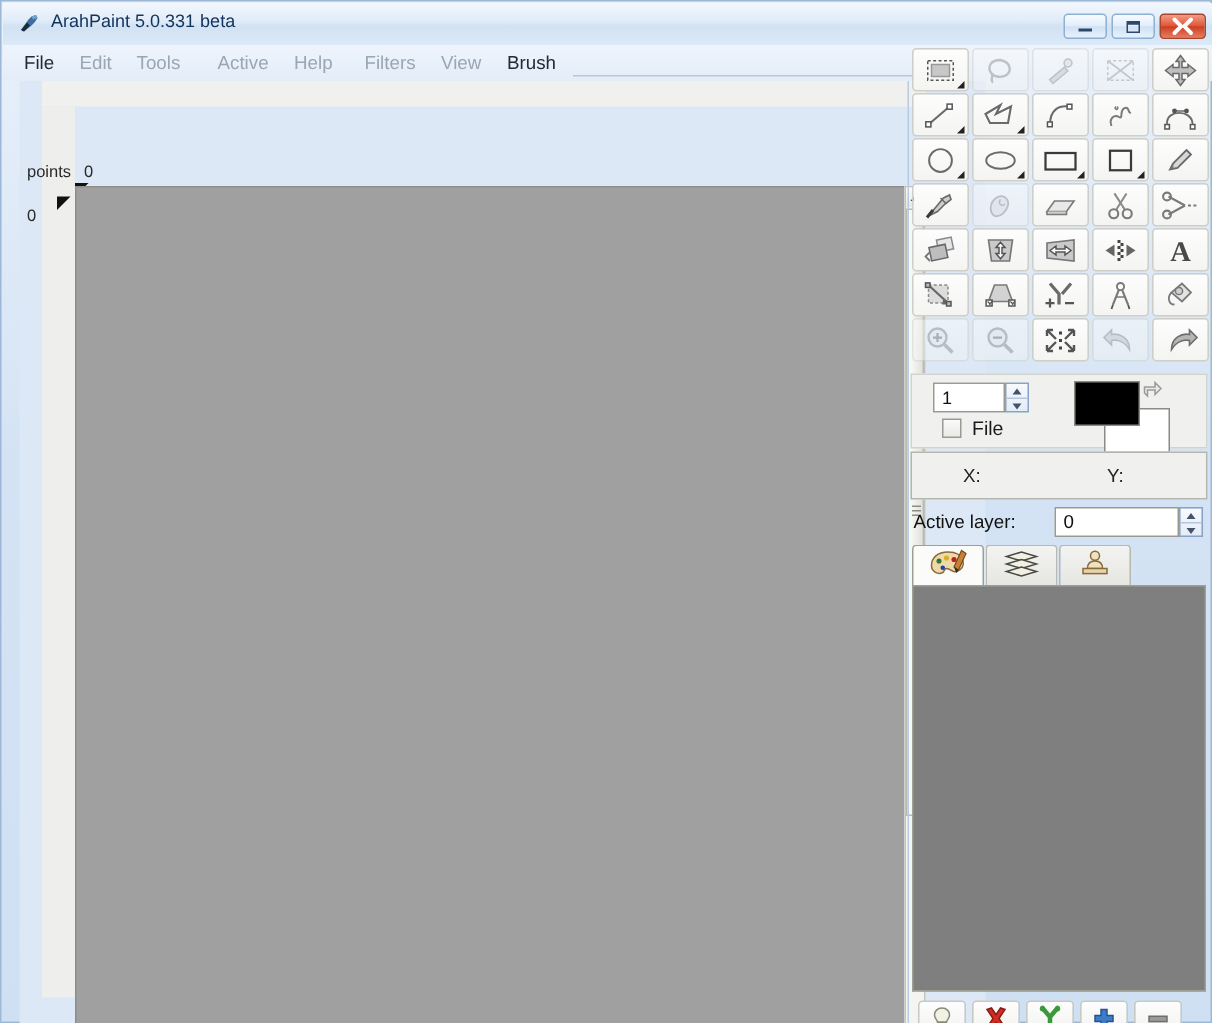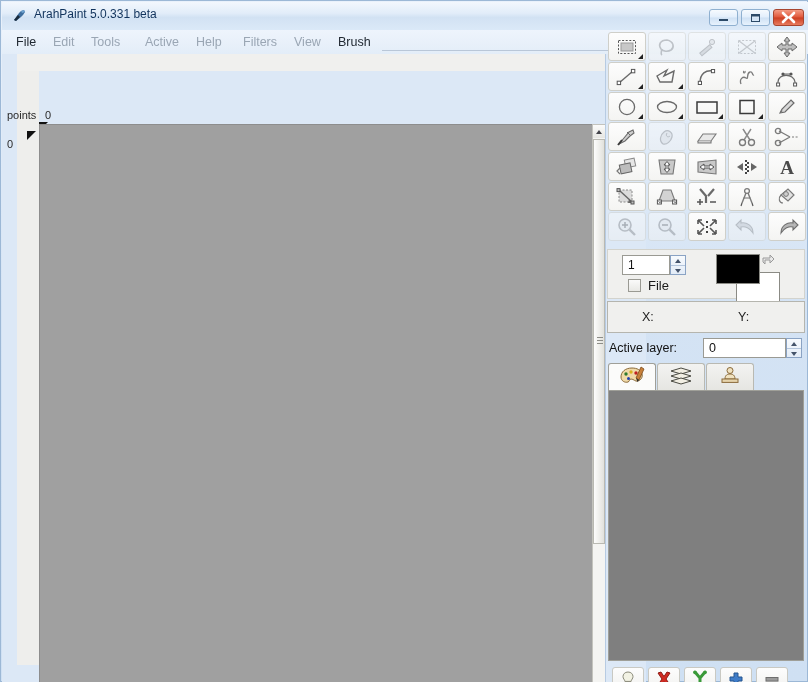--- a/index.html
+++ b/index.html
@@ -53,21 +53,21 @@
     position:absolute;top:4px;height:17px;line-height:17px;
     font-size:12.5px;color:#9aa6b4;padding:0 4px;cursor:default;
   }
   .menu-item.enabled{color:#222a33;}
   #menu-spacer{
     position:absolute;left:380px;top:3px;right:200px;height:17px;
     border-bottom:1px solid #b9c7d8;
   }
   
   #canvasframe{
-    position:absolute;left:1px;top:53px;width:604px;height:628px;
+    position:absolute;left:12px;top:53px;width:604px;height:628px;
     background:#dce8f6;
     padding-left:40px;
   }
   #ruler-top{
     position:absolute;left:15px;top:0px;width:589px;height:17px;
     background:#f0f0ee;
   }
   #ruler-left{
     position:absolute;left:15px;top:17px;width:22px;height:594px;
     background:#eeeeec;

